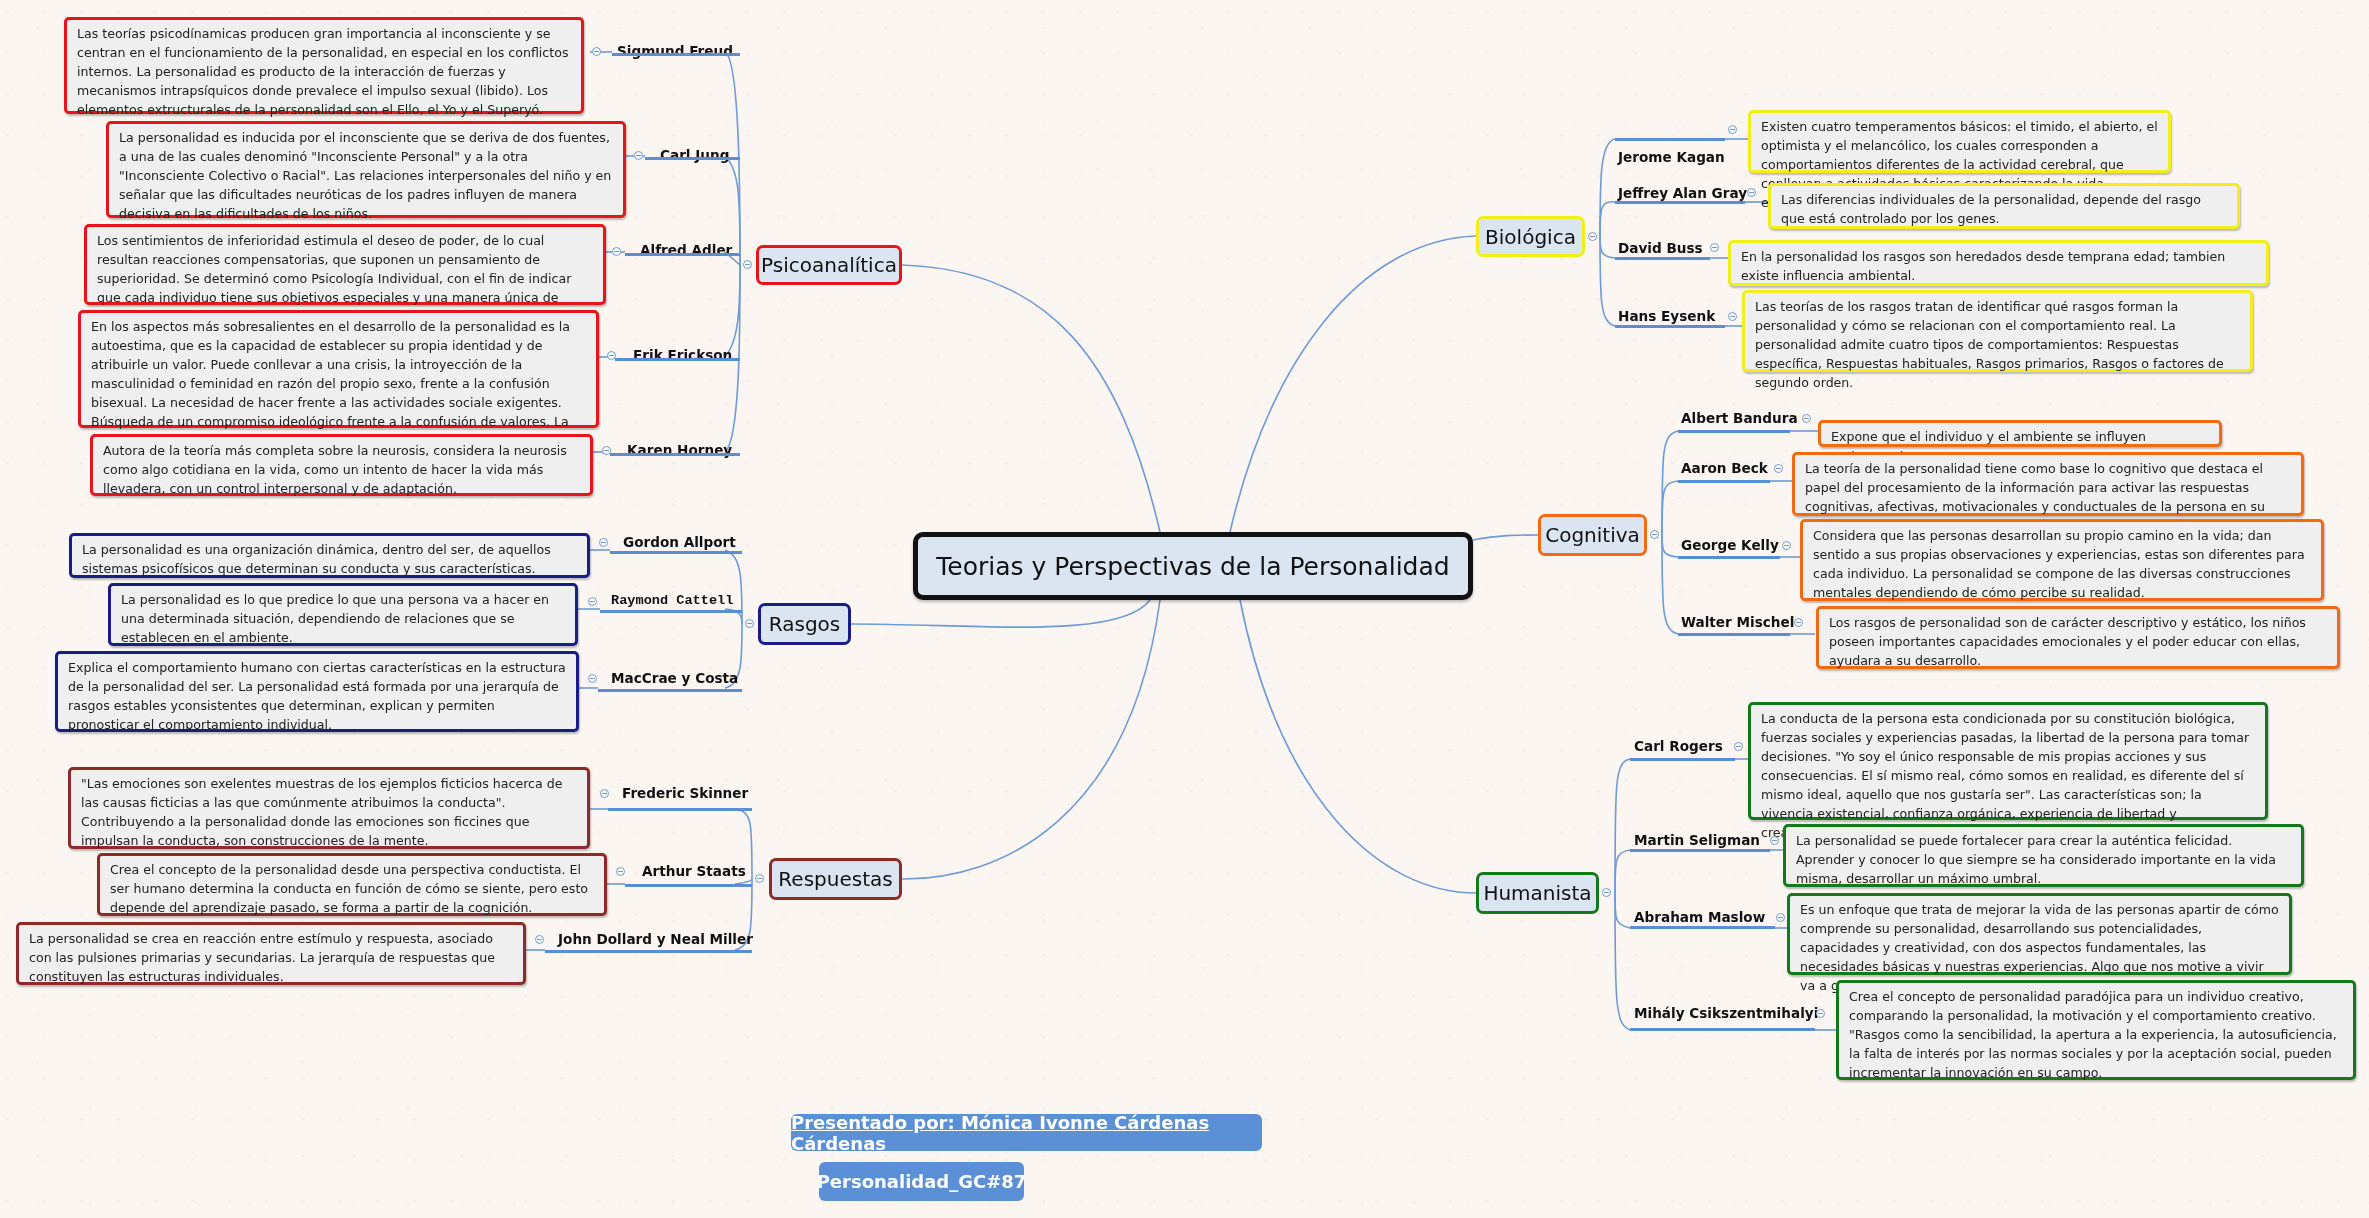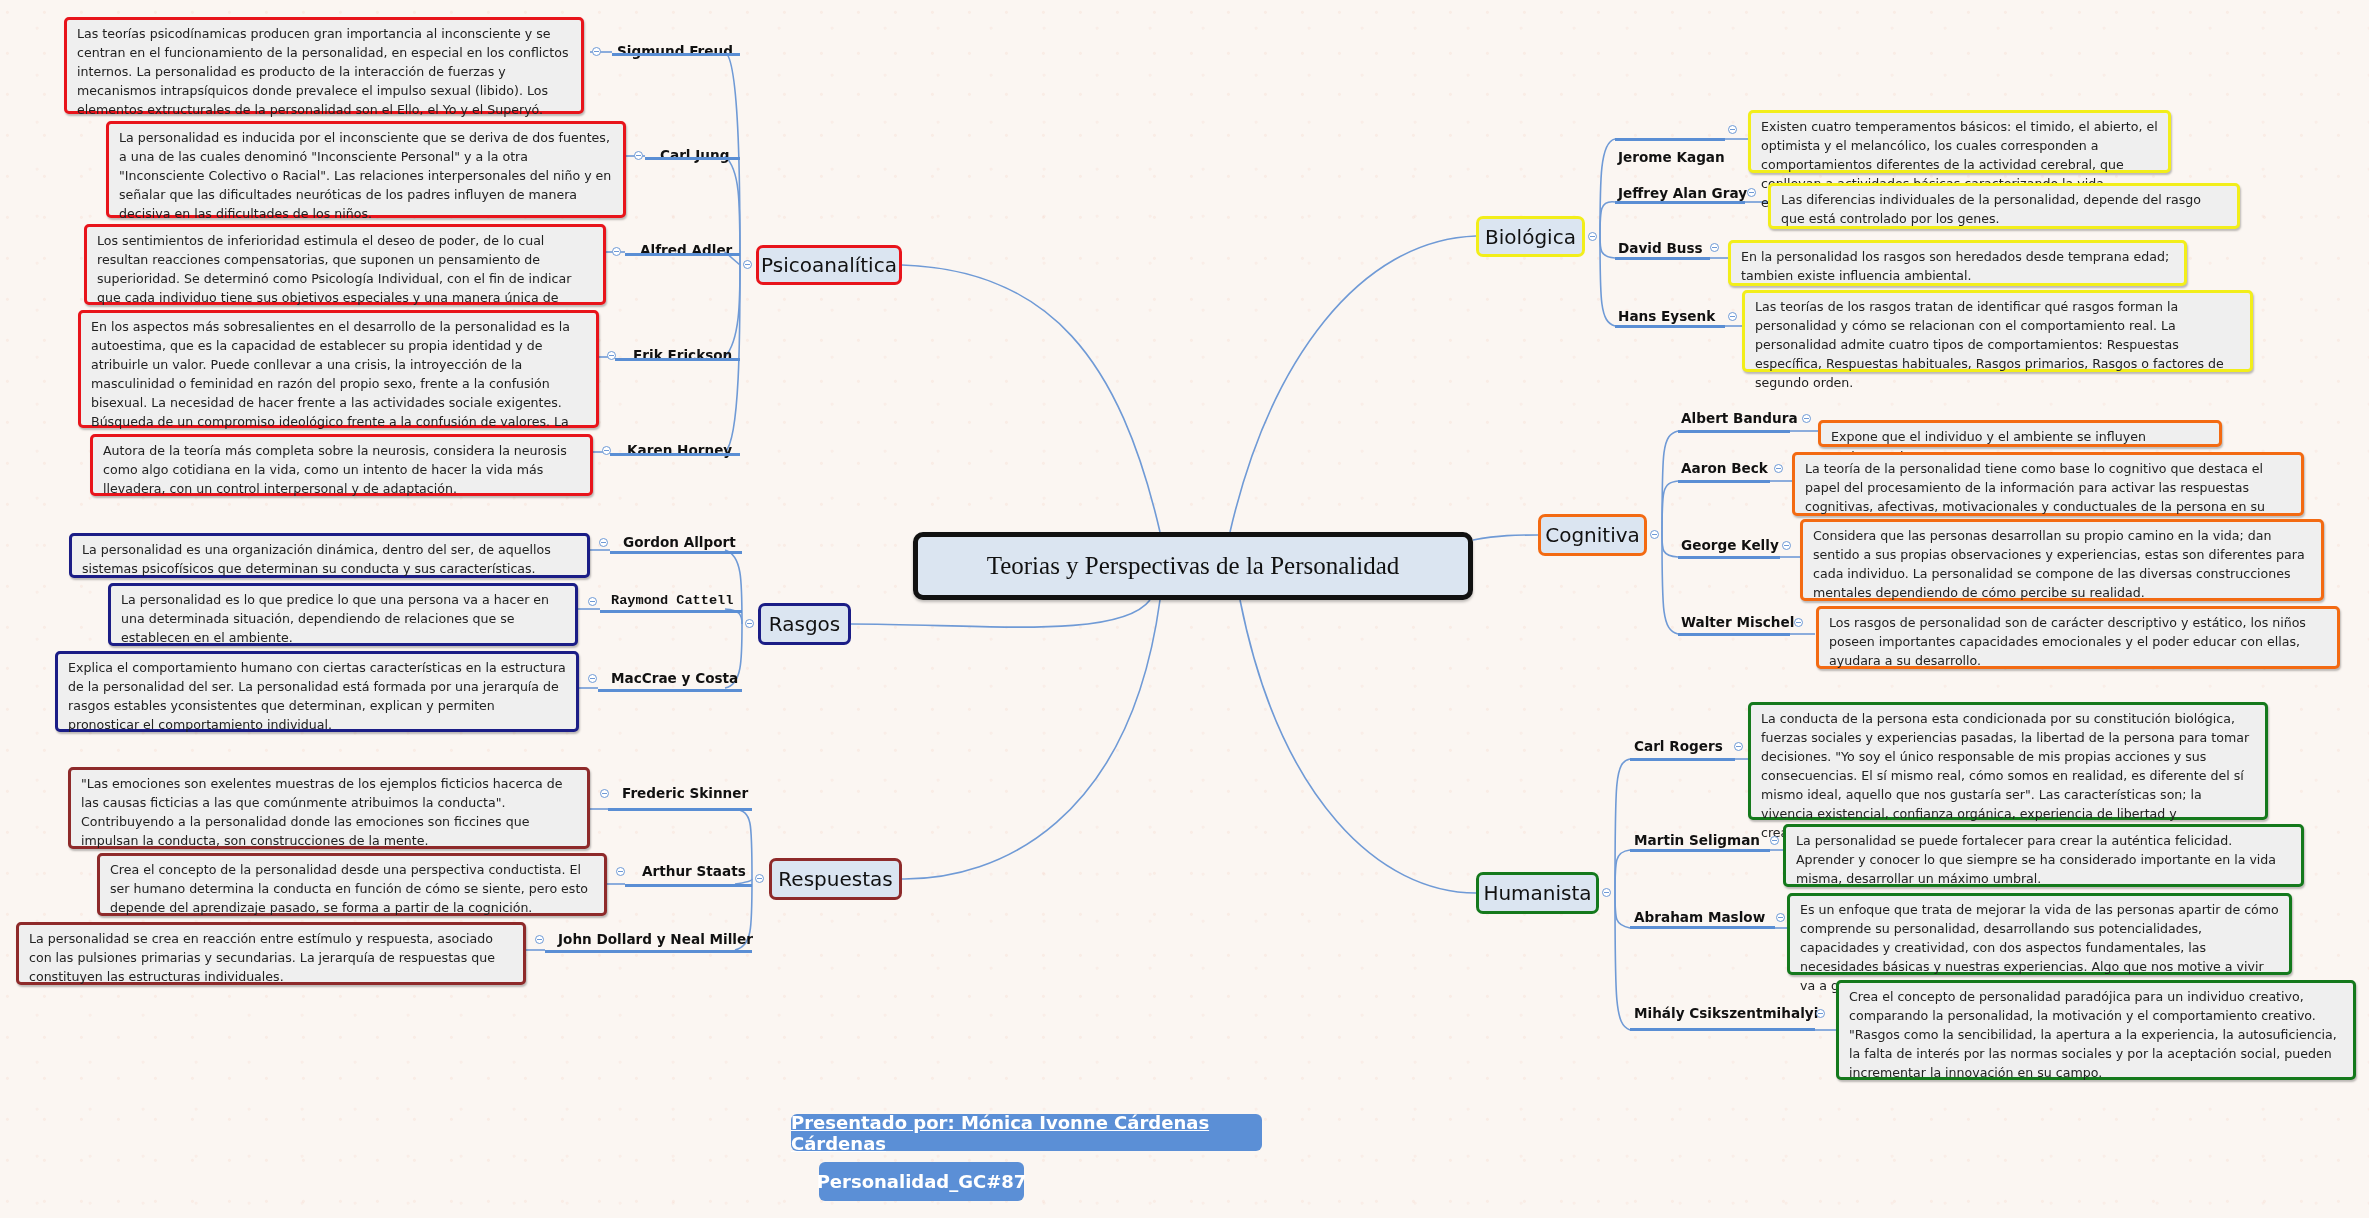--- a/index.html
+++ b/index.html
@@ -9,21 +9,21 @@
     background-image:
       radial-gradient(circle at 20% 30%, rgba(240,190,170,0.18) 1px, transparent 2px),
       radial-gradient(circle at 70% 60%, rgba(240,190,170,0.15) 1px, transparent 2px);
     background-size:37px 41px, 53px 47px;
     font-family:"DejaVu Sans", "Liberation Sans", sans-serif;
     color:#111;
   }
   svg.lines{position:absolute;left:0;top:0;width:2369px;height:1218px;pointer-events:none;}
   .node{position:absolute;box-sizing:border-box;display:flex;align-items:center;justify-content:center;
     background:#dbe5f1;border-radius:7px;font-size:20px;color:#111;}
-  .central{border:5px solid #111;border-radius:10px;font-size:25px;box-shadow:0 2px 3px rgba(0,0,0,.25);font-family:Liberation Serif, serif;}
+  .central{border:5px solid #111;border-radius:10px;font-size:25px;box-shadow:0 2px 3px rgba(0,0,0,.25);}
   .note{position:absolute;box-sizing:border-box;background:#efefef;border-radius:5px;
     font-size:12.6px;line-height:19px;padding:4px 10px;color:#222;
     box-shadow:1px 2px 2px rgba(0,0,0,.25);}
   .leaf{position:absolute;font-size:13.6px;font-weight:bold;white-space:nowrap;color:#111;}
   .tog{position:absolute;width:9px;height:9px;border:1px solid #6f9ad6;border-radius:50%;
     box-sizing:border-box;background:#fff;}
   .tog::after{content:"";position:absolute;left:1px;right:1px;top:3px;height:1px;background:#6f9ad6;}
   .leafline{position:absolute;height:3px;background:#5a8ed4;}
   .tag{position:absolute;box-sizing:border-box;background:#5b8fd6;color:#fff;font-weight:bold;
     font-size:18px;border-radius:6px;display:flex;align-items:center;justify-content:center;}
@@ -214,21 +214,21 @@
 <div class="leaf" style="left:1618px;top:185px;">Jeffrey Alan Gray</div>
 <div class="leafline" style="left:1615px;top:201px;width:130px;"></div>
 <div class="tog" style="left:1747px;top:188px;"></div>
 <div class="note yellow" style="left:1768px;top:183px;width:472px;height:46px;">
   <span>Las diferencias individuales de la personalidad, depende del rasgo que está controlado por los genes.</span>
 </div>
 
 <div class="leaf" style="left:1618px;top:240px;">David Buss</div>
 <div class="leafline" style="left:1615px;top:257px;width:95px;"></div>
 <div class="tog" style="left:1710px;top:243px;"></div>
-<div class="note yellow" style="left:1728px;top:240px;width:459px;height:46px;">
+<div class="note yellow" style="left:1728px;top:240px;width:541px;height:46px;">
   <span>En la personalidad los rasgos son heredados desde temprana edad; tambien existe influencia ambiental.</span>
 </div>
 
 <div class="leaf" style="left:1618px;top:308px;">Hans Eysenk</div>
 <div class="leafline" style="left:1615px;top:325px;width:110px;"></div>
 <div class="tog" style="left:1728px;top:312px;"></div>
 <div class="note yellow" style="left:1742px;top:290px;width:511px;height:82px;">
   <span>Las teorías de los rasgos tratan de identificar qué rasgos forman la personalidad y cómo se relacionan con el comportamiento real. La personalidad admite cuatro tipos de comportamientos: Respuestas específica, Respuestas habituales, Rasgos primarios, Rasgos o factores de segundo orden.</span>
 </div>
 

